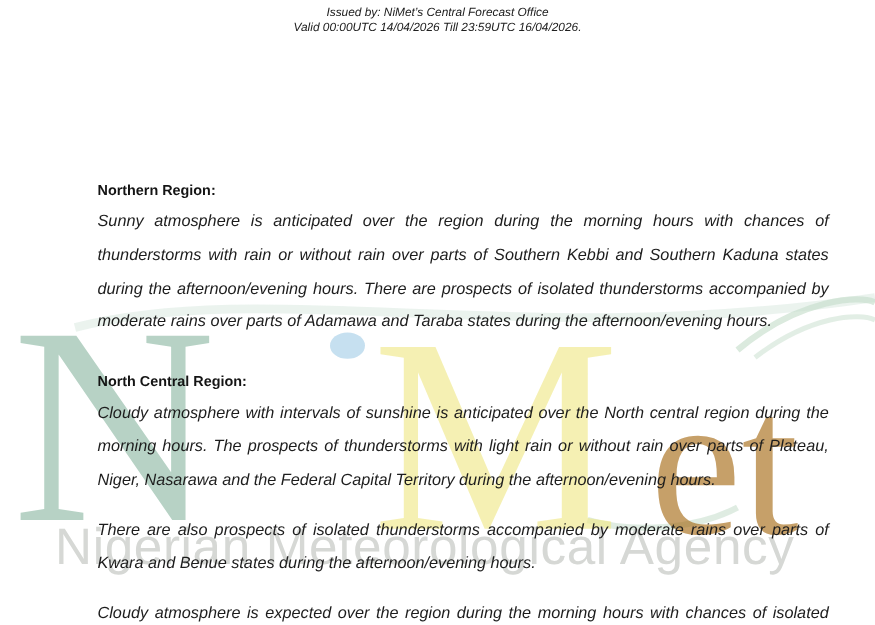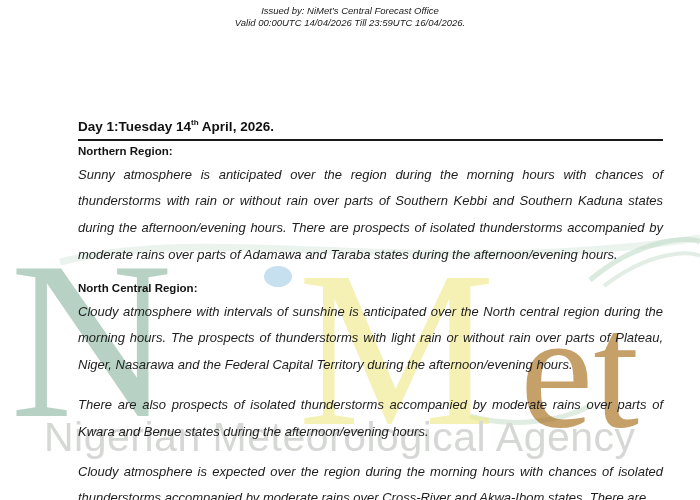--- a/index.html
+++ b/index.html
@@ -40,21 +40,21 @@
   .issued-line{font-size:9.5px;font-style:italic;font-weight:normal;color:#202020;line-height:11.5px;}
   .issued-line.first{margin-top:5px;}
 
   
   .content{position:absolute;left:78px;top:118px;width:585px;z-index:1;}
   .day-heading{
     font-size:13.5px;font-weight:bold;color:#111;
     border-bottom:2px solid #1a1a1a;padding-bottom:5px;
   }
   .day-heading .sup{vertical-align:super;font-size:8px;}
-  .section-heading{font-size:11.5px;font-weight:bold;color:#141414;margin-top:4px;}
+  .section-heading{font-size:11.5px;font-weight:bold;color:#141414;margin-top:29px;}
   .para{
     font-size:13px;font-style:italic;line-height:26.8px;text-align:justify;
     color:#1d1d1d;margin-top:5px;
   }
   .para.gap{margin-top:0px;}
 </style>
 </head>
 <body>
 
 <div class="page">
@@ -73,23 +73,20 @@
     <div class="wm-text">Nigerian Meteorological Agency</div>
   </div>
 
   <div class="header">
 
     <div class="issued-line first">Issued by: NiMet’s Central Forecast Office</div>
     <div class="issued-line">Valid 00:00UTC 14/04/2026 Till 23:59UTC 16/04/2026.</div>
   </div>
 
   <div class="content">
-    <div class="day-heading">
-      <span>Day 1:Tuesday 14</span><span class="sup">th</span><span> April, 2026.</span>
-    </div>
 
     <div class="section-heading">Northern Region:</div>
     <p class="para">Sunny atmosphere is anticipated over the region during the morning hours with chances of thunderstorms with rain or without rain over parts of Southern Kebbi and Southern Kaduna states during the afternoon/evening hours. There are prospects of isolated thunderstorms accompanied by moderate rains over parts of Adamawa and Taraba states during the afternoon/evening hours.</p>
 
     <div class="section-heading">North Central Region:</div>
     <p class="para">Cloudy atmosphere with intervals of sunshine is anticipated over the North central region during the morning hours. The prospects of thunderstorms with light rain or without rain over parts of Plateau, Niger, Nasarawa and the Federal Capital Territory during the afternoon/evening hours.</p>
     <p class="para gap">There are also prospects of isolated thunderstorms accompanied by moderate rains over parts of Kwara and Benue states during the afternoon/evening hours.</p>
 
     <p class="para">Cloudy atmosphere is expected over the region during the morning hours with chances of isolated thunderstorms accompanied by moderate rains over Cross-River and Akwa-Ibom states. There are</p>
   </div>

